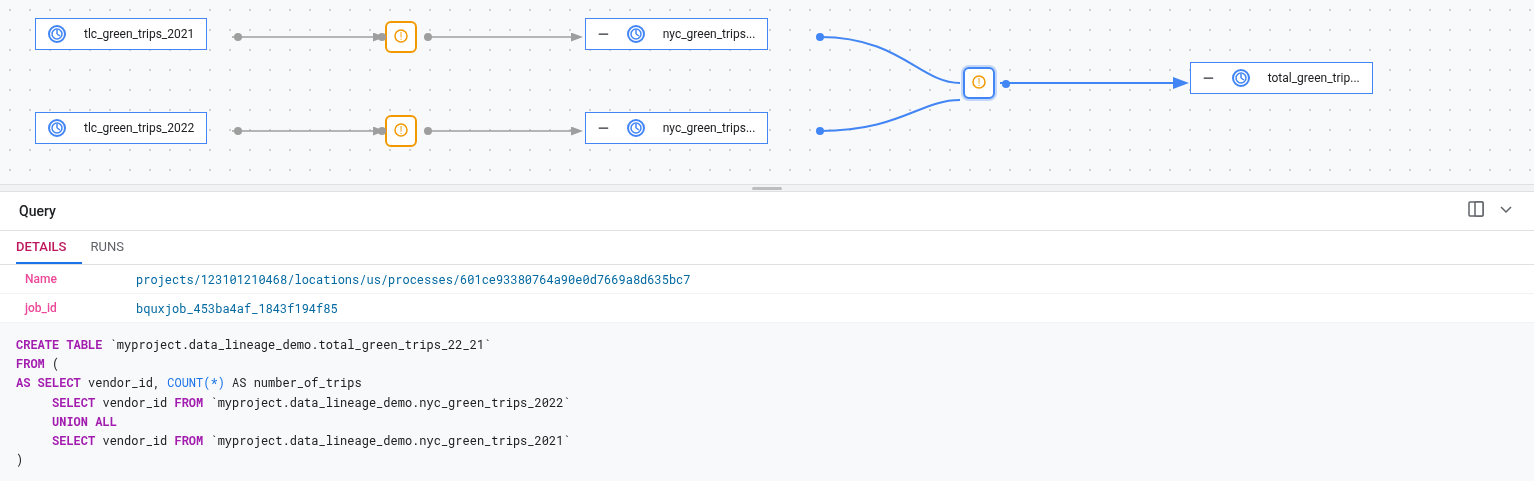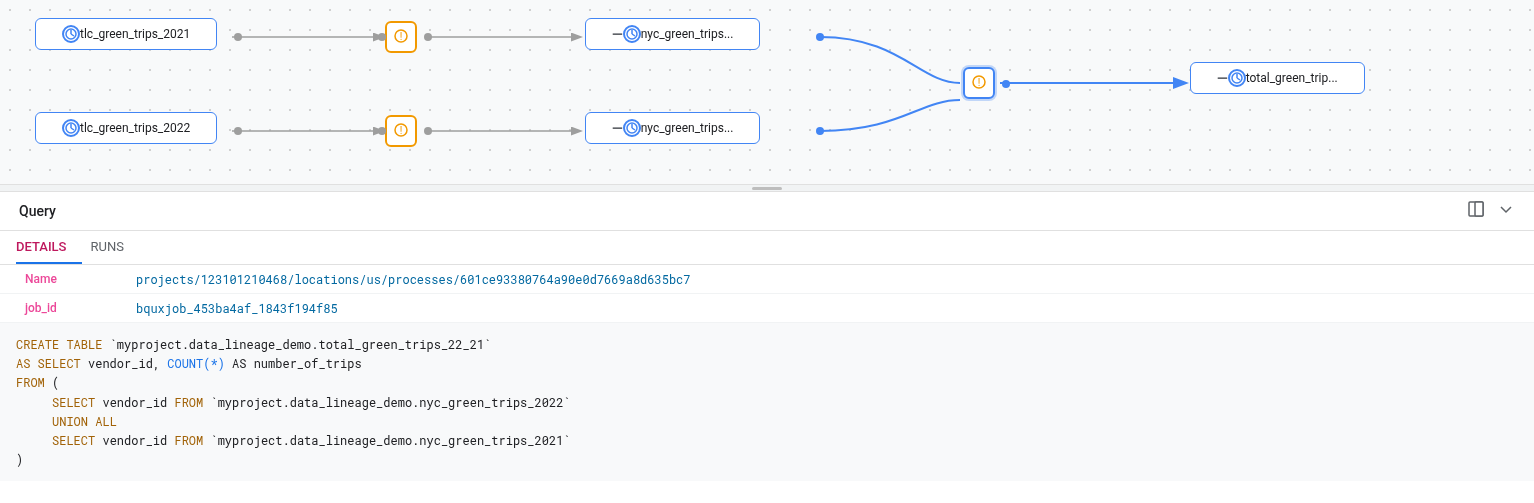--- a/index.html
+++ b/index.html
@@ -14,25 +14,25 @@
       position: relative;
       overflow: hidden;
       border-bottom: 1px solid #e0e0e0;
     }
 
     
     .dag-node {
       position: absolute;
       display: flex;
       align-items: center;
-      gap: 0;
+      gap: 18px;
       background: #fff;
       border: 1.5px solid #4285f4;
-      border-radius: 6px;
-      padding: 6px 26px;
+      border-radius: 0;
+      padding: 6px 12px;
       font-size: 12px;
       color: #202124;
       white-space: nowrap;
       cursor: pointer;
     }
 
     .node-icon {
       width: 18px;
       height: 18px;
       border-radius: 50%;
@@ -156,21 +156,21 @@
 
     
     .code-area {
       background: #f8f9fa;
       padding: 12px 16px;
       font-family: 'Roboto Mono', 'Courier New', monospace;
       font-size: 12px;
       line-height: 1.6;
     }
     .code-line { display: block; }
-    .kw { color: #a16207; font-weight: 400; }
+    .kw { color: #a21caf; font-weight: 700; }
     .fn-name { color: #1a73e8; }
 
     
     .resize-handle {
       height: 6px;
       background: #f1f3f4;
       cursor: row-resize;
       display: flex;
       align-items: center;
       justify-content: center;
@@ -353,28 +353,28 @@
       <span class="details-value">bquxjob_453ba4af_1843f194f85</span>
     </div>
   </div>
 
   <div class="code-area">
     <span class="code-line">
       <span class="kw">CREATE TABLE</span>
       <span> `myproject.data_lineage_demo.total_green_trips_22_21`</span>
     </span>
     <span class="code-line">
+      <span class="kw">FROM</span>
+      <span> (</span>
+    </span>
+    <span class="code-line">
       <span class="kw">AS SELECT</span>
       <span> vendor_id, </span>
       <span class="fn-name">COUNT(*)</span>
       <span> AS number_of_trips</span>
-    </span>
-    <span class="code-line">
-      <span class="kw">FROM</span>
-      <span> (</span>
     </span>
     <span class="code-line">
       <span>&nbsp;&nbsp;&nbsp;&nbsp;</span>
       <span class="kw">SELECT</span>
       <span> vendor_id </span>
       <span class="kw">FROM</span>
       <span> `myproject.data_lineage_demo.nyc_green_trips_2022`</span>
     </span>
     <span class="code-line">
       <span>&nbsp;&nbsp;&nbsp;&nbsp;</span>

